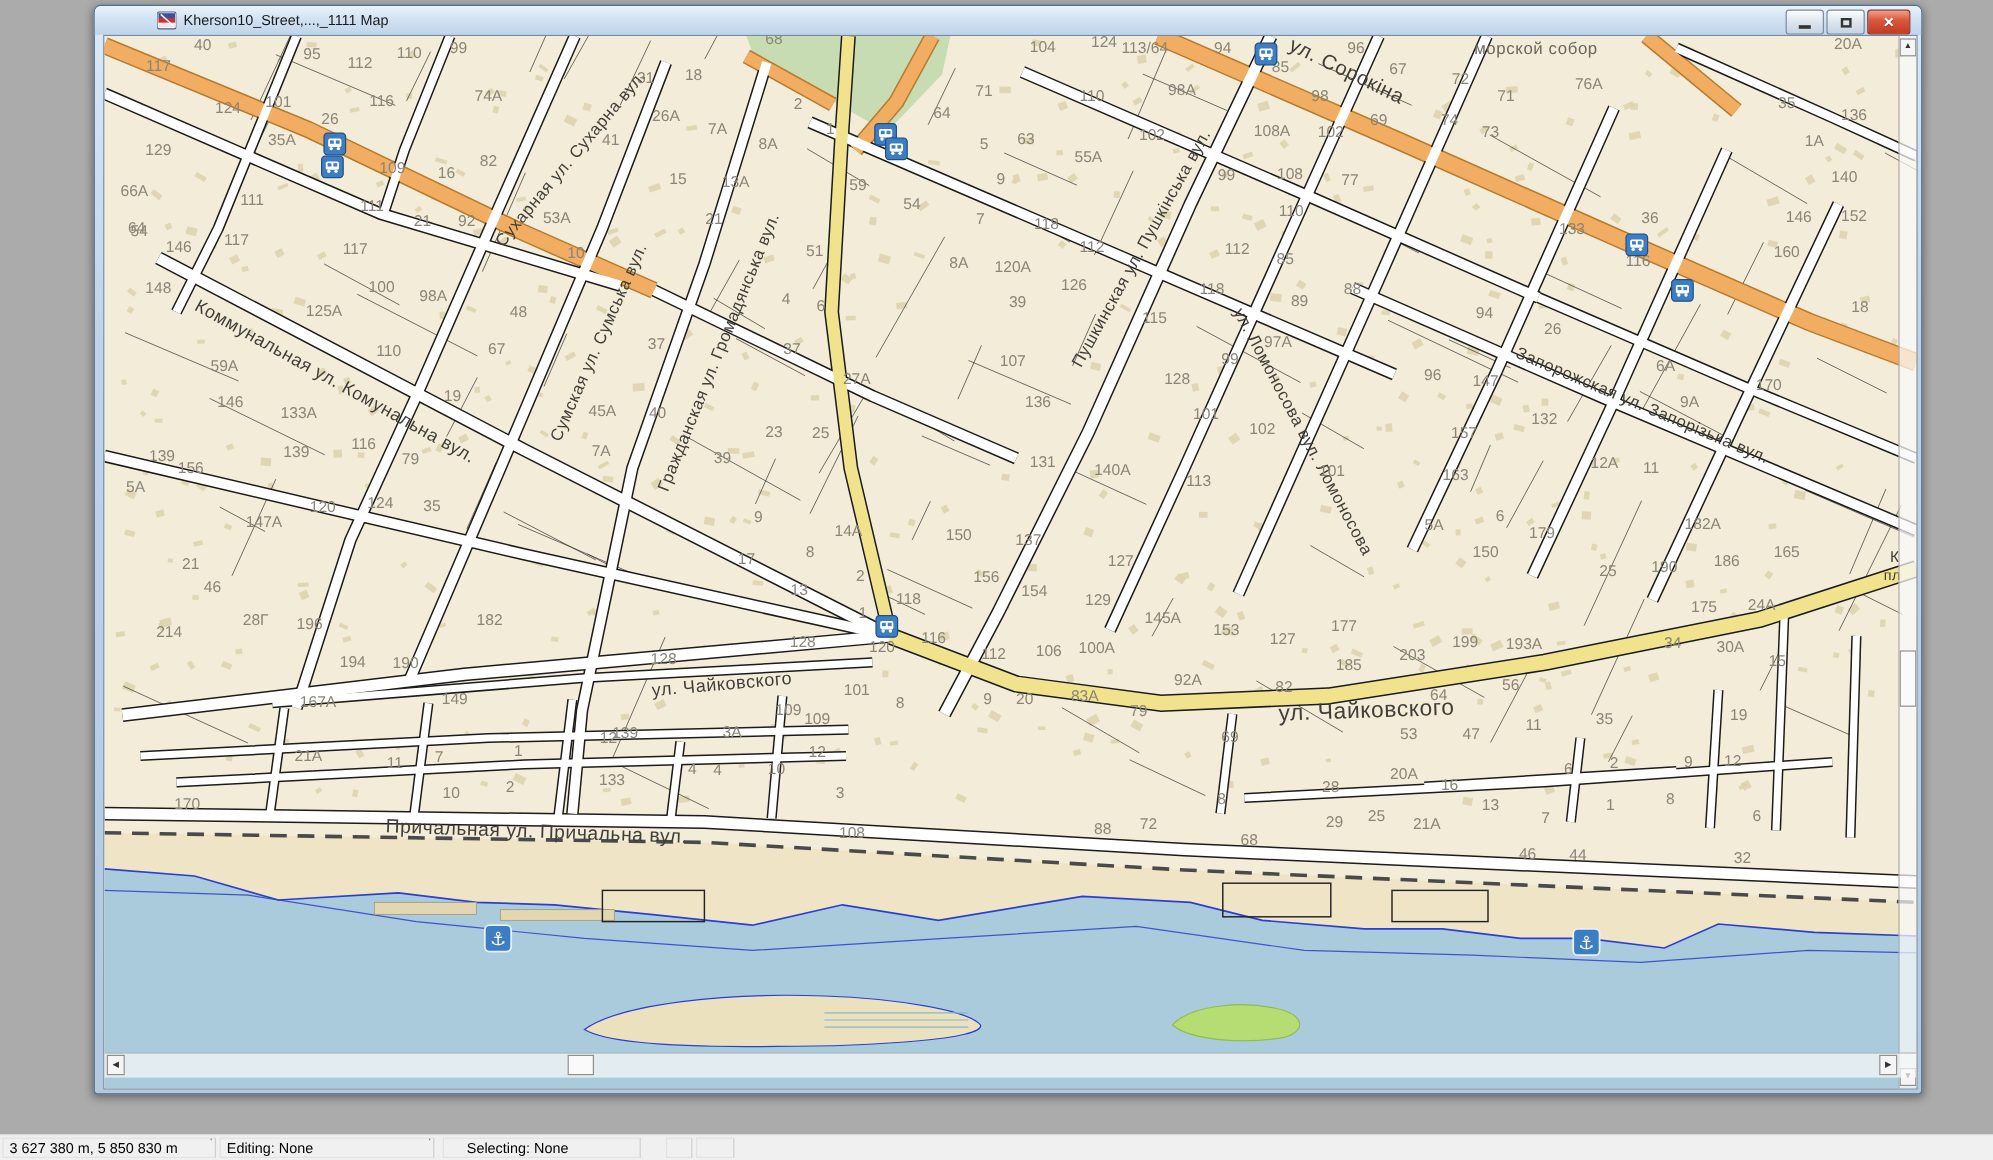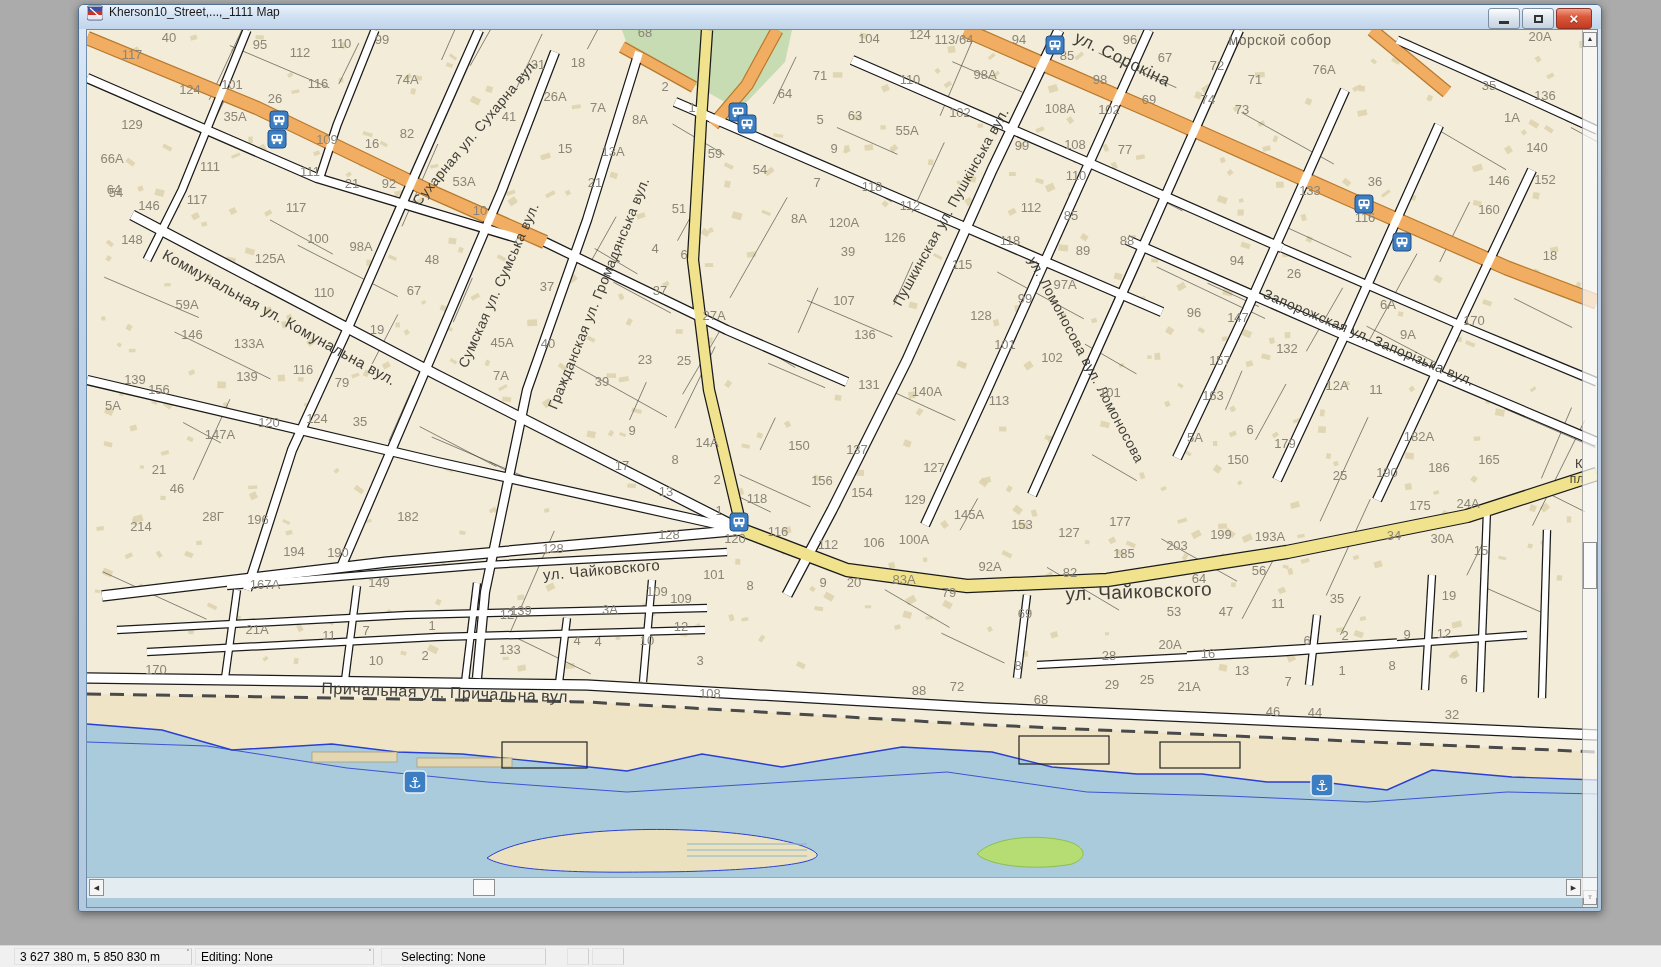--- a/index.html
+++ b/index.html
@@ -4,22 +4,22 @@
 <style>
   html,body{margin:0;padding:0;}
   body{width:1661px;height:967px;overflow:hidden;background:#ababab;
        font-family:"Liberation Sans",sans-serif;position:relative;}
   
   .window{position:absolute;left:78px;top:4px;width:1524px;height:908px;
     border:1px solid #51708f;border-radius:6px 6px 3px 3px;
     background:linear-gradient(#dce9f8,#bfd4ea 30%,#b3c9e0);
     box-shadow:0 2px 8px rgba(0,0,0,.45);box-sizing:border-box;}
   .titlebar{position:absolute;left:0;top:0;right:0;height:24px;
-    border-radius:5px 5px 0 0;display:flex;align-items:flex-start;
-    background:linear-gradient(#eaf3fc,#d2e2f3 45%,#c0d4e9);}
+    border-radius:5px 5px 0 0;display:flex;align-items:center;
+    background:linear-gradient(#eaf3fc,#d2e2f3 45%,#c0d4e9);padding-left:44px;}
   .app-icon{width:16px;height:16px;margin:0 6px 0 8px;flex:0 0 auto;}
   .title{font-size:12px;color:#1a1a1a;white-space:nowrap;}
   .controls{position:absolute;right:9px;top:3px;display:flex;gap:2px;}
   .btn{height:19px;border:1px solid #7a8da1;border-radius:3px;
     display:flex;align-items:center;justify-content:center;
     background:linear-gradient(#fdfdfd,#dfe7f0 45%,#c6d3e1);cursor:default;}
   .btn.min,.btn.max{width:30px;}
   .btn.close{width:34px;background:linear-gradient(#f0a088,#db593c 40%,#c23a22);
     border-color:#8c3325;}
   .glyph-min{width:10px;height:3px;background:#333;margin-top:8px;}
@@ -46,21 +46,21 @@
   .sbtn.left::before{content:"◀";}
   .sbtn.right::before{content:"▶";}
   .thumb{position:absolute;background:#fafafa;border:1px solid #8f8f8f;}
   .thumb.v{left:0;top:512px;width:12px;height:45px;}
   .thumb.h{left:386px;top:1px;width:20px;height:15px;}
   
   .statusbar{position:absolute;left:0;top:945px;width:1661px;height:22px;
     background:#f0f0f0;border-top:1px solid #d9d9d9;}
   .panel{position:absolute;top:2px;height:17px;font-size:12px;color:#000;
     padding:1px 0 0 5px;box-sizing:border-box;background:#f0f0f0;
-    border:1px solid #e2e2e2;border-right-color:#cfcfcf;white-space:nowrap;overflow:hidden;margin-left:12px;}
+    border:1px solid #e2e2e2;border-right-color:#cfcfcf;white-space:nowrap;overflow:hidden;}
   .panel.p1{left:2px;width:178px;}
   .panel.p2{left:183px;width:179px;}
   .panel.p3{left:369px;width:165px;padding-left:19px;}
   .panel.p4{left:555px;width:22px;}
   .panel.p5{left:580px;width:32px;}
   .panel.p1::after,.panel.p2::after{content:"ʹ";position:absolute;right:2px;top:-2px;
     color:#555;font-size:10px;}
 </style>
 </head>
 <body>

